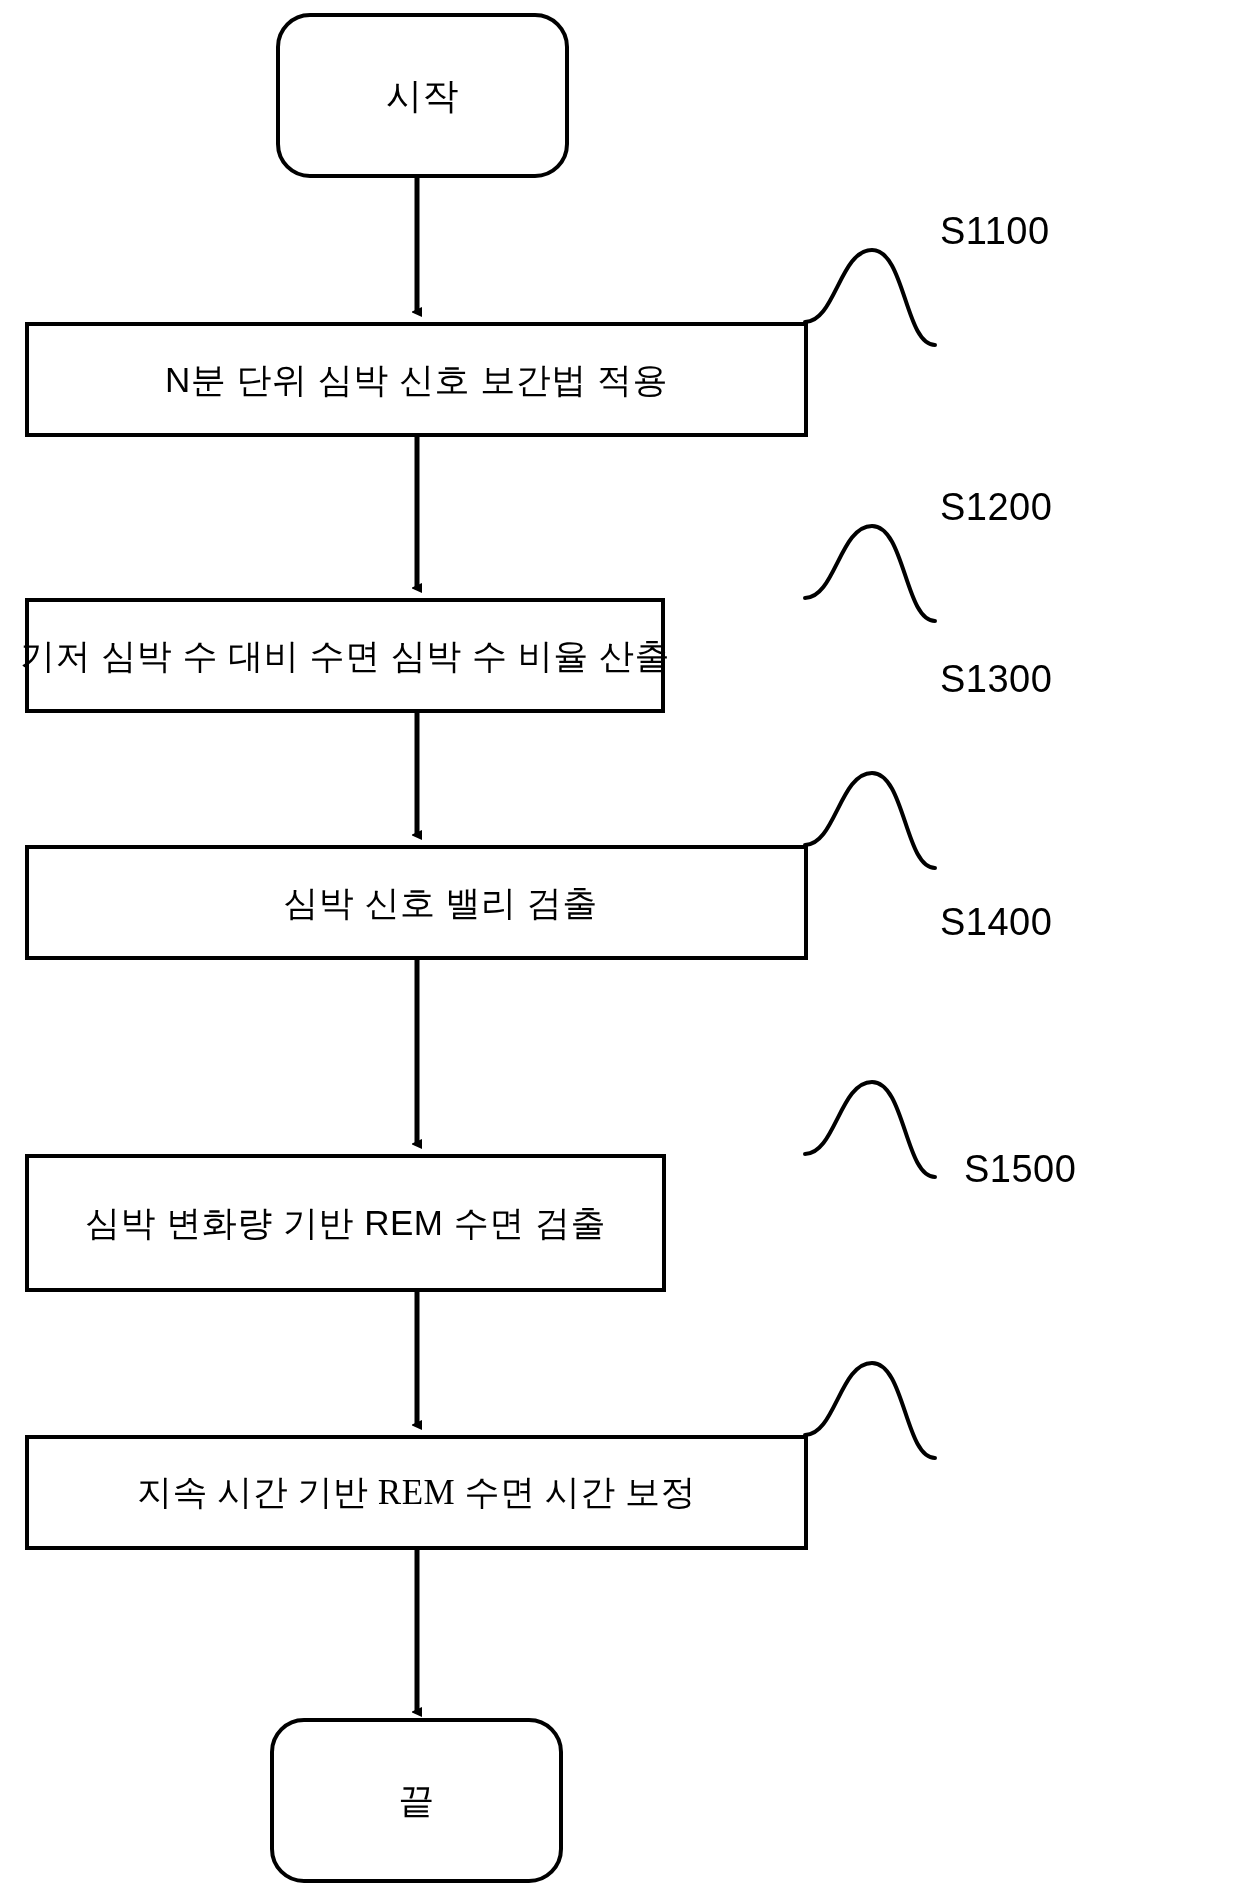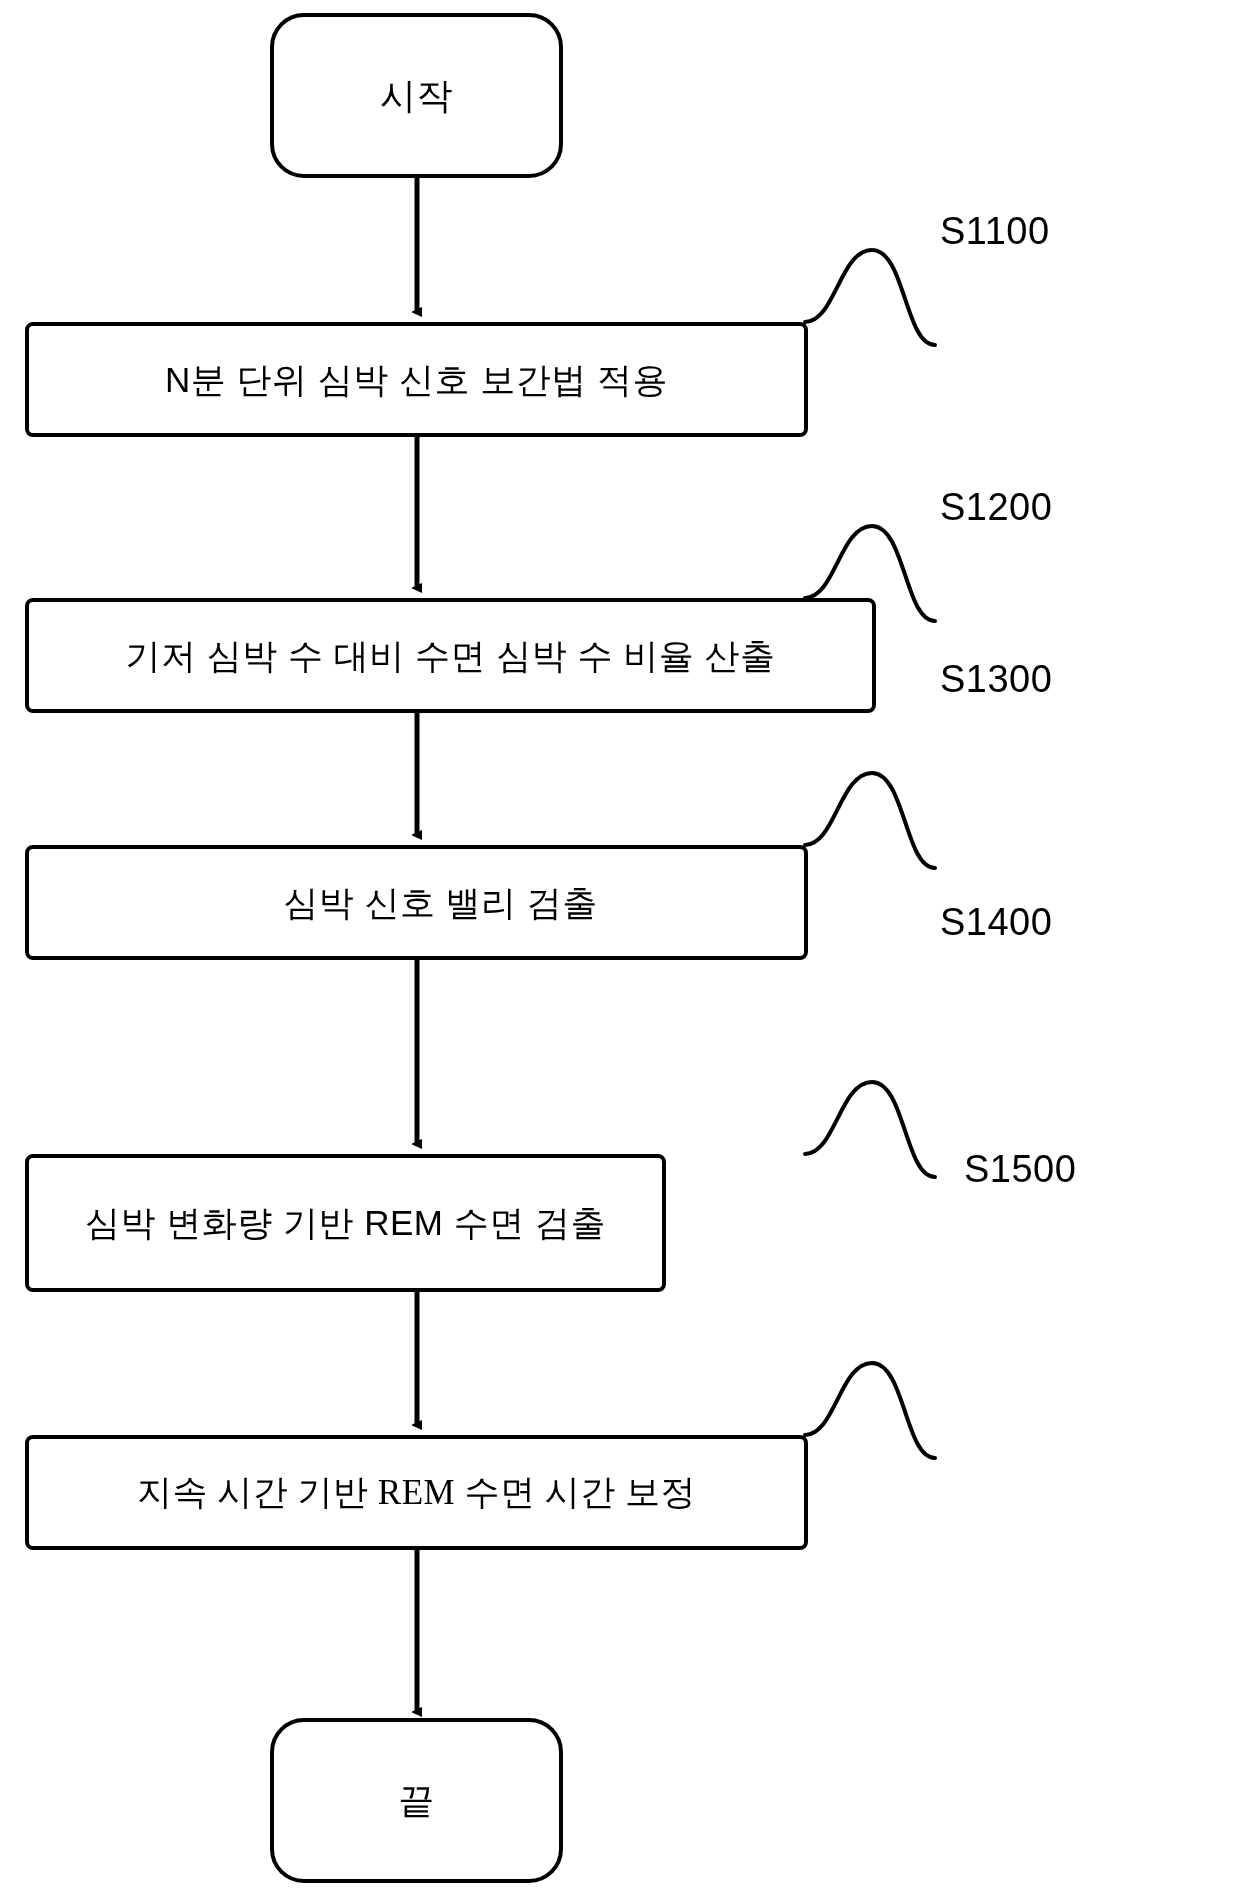--- a/index.html
+++ b/index.html
@@ -26,21 +26,21 @@
     border: 4px solid #000000;
     display: flex;
     align-items: center;
     justify-content: center;
     text-align: center;
   }
   .node-terminal {
     border-radius: 34px;
   }
   .node-process {
-    border-radius: 8px;
+    border-radius: 0;
   }
   .node-label {
     font-size: 35px;
     line-height: 1.2;
     letter-spacing: 0.5px;
     color: #000000;
     white-space: nowrap;
   }
   .node-label-terminal {
     font-size: 36px;
@@ -88,30 +88,30 @@
 
     <line x1="417" y1="1550" x2="417" y2="1712" stroke="#000000" stroke-width="5" marker-end="url(#arrowhead)"></line>
 
     <path d="M 805 322 C 835 322 840 250 872 250 C 905 250 905 345 935 345" fill="none" stroke="#000000" stroke-width="4" stroke-linecap="round"></path>
     <path d="M 805 598 C 835 598 840 526 872 526 C 905 526 905 621 935 621" fill="none" stroke="#000000" stroke-width="4" stroke-linecap="round"></path>
     <path d="M 805 845 C 835 845 840 773 872 773 C 905 773 905 868 935 868" fill="none" stroke="#000000" stroke-width="4" stroke-linecap="round"></path>
     <path d="M 805 1154 C 835 1154 840 1082 872 1082 C 905 1082 905 1177 935 1177" fill="none" stroke="#000000" stroke-width="4" stroke-linecap="round"></path>
     <path d="M 805 1435 C 835 1435 840 1363 872 1363 C 905 1363 905 1458 935 1458" fill="none" stroke="#000000" stroke-width="4" stroke-linecap="round"></path>
   </svg>
 
-  <div class="node node-terminal" style="left:270px; top:13px; width:293px; height:165px;">
+  <div class="node node-terminal" style="left:276px; top:13px; width:293px; height:165px;">
     <span class="node-label node-label-terminal">시작</span>
   </div>
 
   <div class="node node-process" style="left:25px; top:322px; width:783px; height:115px;">
     <span class="node-label">N분 단위 심박 신호 보간법 적용</span>
   </div>
   <div class="step-tag" style="left:940px; top:212px;">S1100</div>
 
-  <div class="node node-process" style="left:25px; top:598px; width:851px; height:115px;">
+  <div class="node node-process" style="left:25px; top:598px; width:640px; height:115px;">
     <span class="node-label">기저 심박 수 대비 수면 심박 수 비율 산출</span>
   </div>
   <div class="step-tag" style="left:940px; top:440px;margin-top:48px;">S1200</div>
 
   <div class="node node-process" style="left:25px; top:845px; width:783px; height:115px;padding-left:48px;">
     <span class="node-label">심박 신호 밸리 검출</span>
   </div>
   <div class="step-tag" style="left:940px; top:660px;">S1300</div>
 
   <div class="node node-process" style="left:25px; top:1154px; width:641px; height:138px;">

